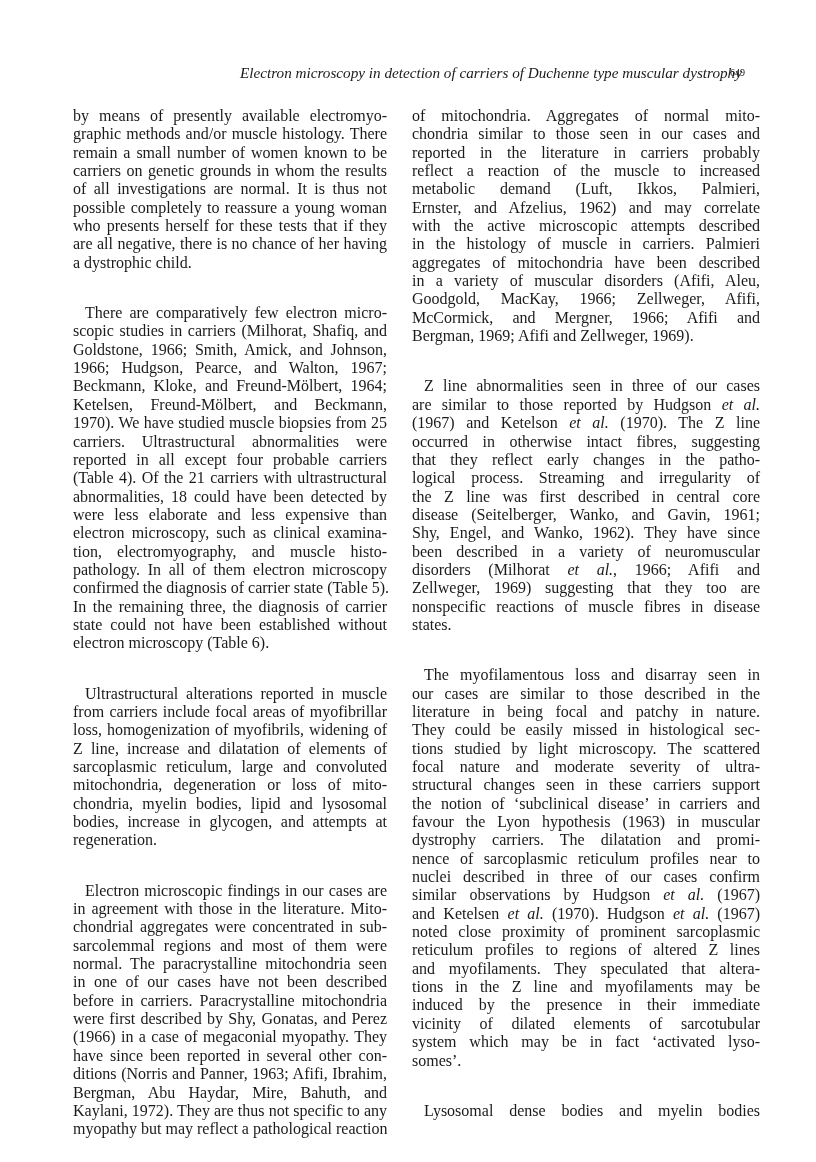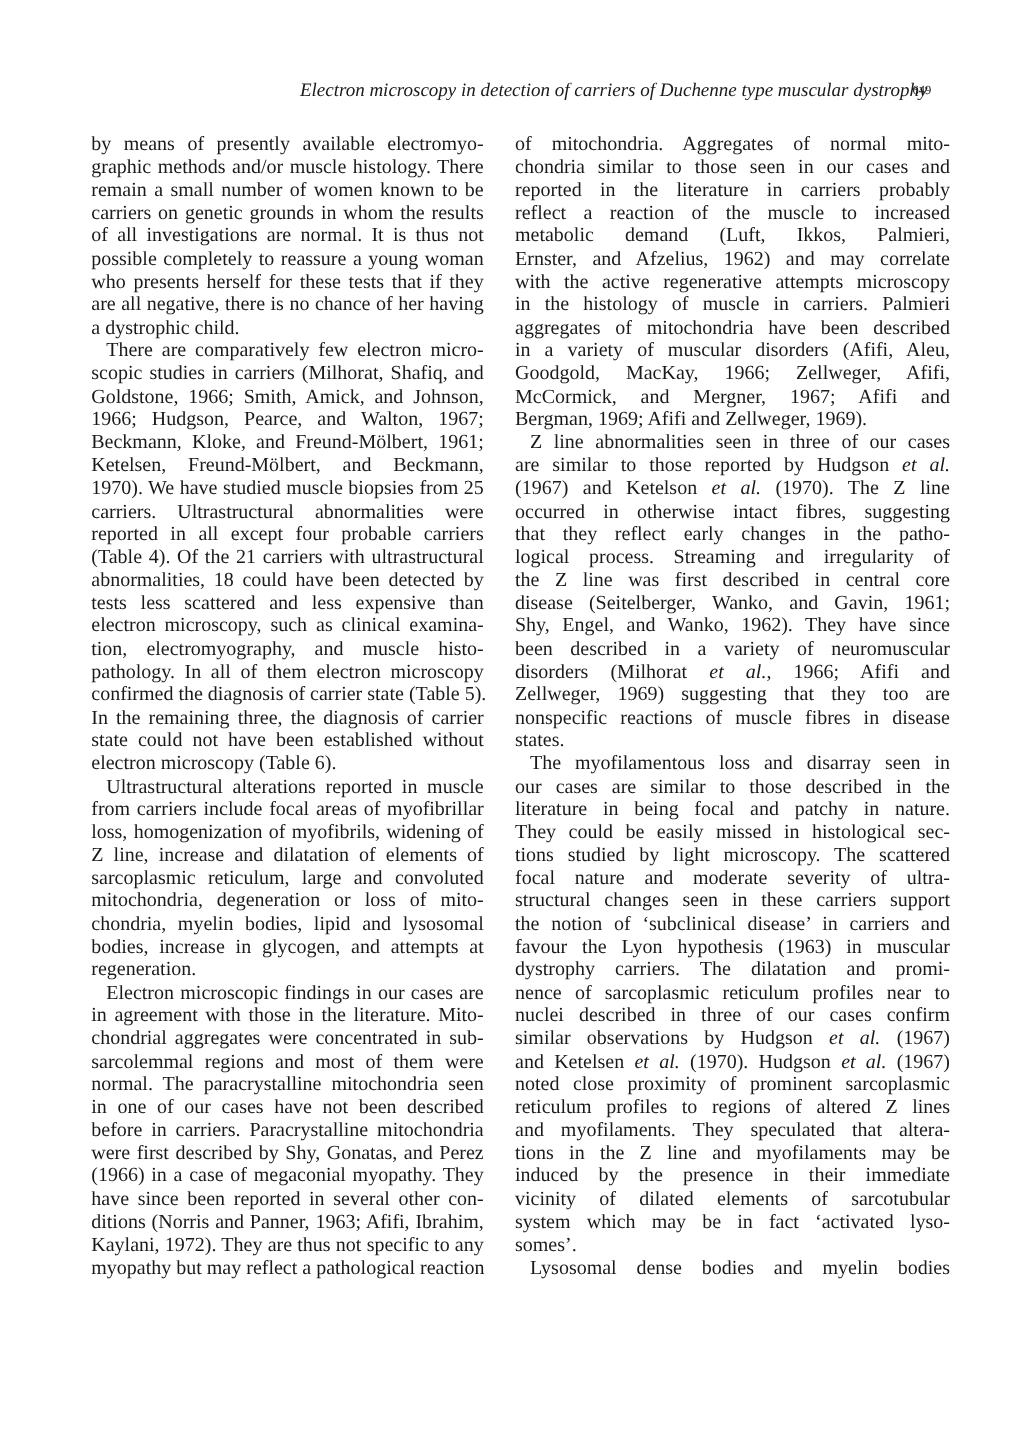--- a/index.html
+++ b/index.html
@@ -21,21 +21,21 @@
       position: absolute; top: 107px;
       font-size: 16px; line-height: 18.35px;
     }
     .col-left { left: 73px; width: 314px; }
     .col-right { left: 412px; width: 348px; }
     .line {
       display: block; height: 18.35px; white-space: nowrap;
       text-align: justify; text-align-last: justify;
     }
     .line.last { text-align-last: left; }
-    .line.indent { padding-left: 12px; }
+    .line.indent { padding-left: 12px; margin-top: 32px; }
     .it { font-style: italic; }
   </style>
 </head>
 <body>
 
 <div class="running-head">Electron microscopy in detection of carriers of Duchenne type muscular dystrophy</div>
 <div class="page-number">649</div>
 
 <div class="column col-left" id="col-left">
     <div>
@@ -47,28 +47,28 @@
       <span class="line">possible completely to reassure a young woman</span>
       <span class="line">who presents herself for these tests that if they</span>
       <span class="line">are all negative, there is no chance of her having</span>
       <span class="line last">a dystrophic child.</span>
     </div>
     <div>
       <span class="line indent">There are comparatively few electron micro-</span>
       <span class="line">scopic studies in carriers (Milhorat, Shafiq, and</span>
       <span class="line">Goldstone, 1966; Smith, Amick, and Johnson,</span>
       <span class="line">1966; Hudgson, Pearce, and Walton, 1967;</span>
-      <span class="line">Beckmann, Kloke, and Freund-Mölbert, 1961;</span>
+      <span class="line">Beckmann, Kloke, and Freund-Mölbert, 1964;</span>
       <span class="line">Ketelsen, Freund-Mölbert, and Beckmann,</span>
       <span class="line">1970). We have studied muscle biopsies from 25</span>
       <span class="line">carriers. Ultrastructural abnormalities were</span>
       <span class="line">reported in all except four probable carriers</span>
       <span class="line">(Table 4). Of the 21 carriers with ultrastructural</span>
       <span class="line">abnormalities, 18 could have been detected by</span>
-      <span class="line">tests less scattered and less expensive than</span>
+      <span class="line">were less elaborate and less expensive than</span>
       <span class="line">electron microscopy, such as clinical examina-</span>
       <span class="line">tion, electromyography, and muscle histo-</span>
       <span class="line">pathology. In all of them electron microscopy</span>
       <span class="line">confirmed the diagnosis of carrier state (Table 5).</span>
       <span class="line">In the remaining three, the diagnosis of carrier</span>
       <span class="line">state could not have been established without</span>
       <span class="line last">electron microscopy (Table 6).</span>
     </div>
     <div>
       <span class="line indent">Ultrastructural alterations reported in muscle</span>
@@ -86,38 +86,39 @@
       <span class="line">in agreement with those in the literature. Mito-</span>
       <span class="line">chondrial aggregates were concentrated in sub-</span>
       <span class="line">sarcolemmal regions and most of them were</span>
       <span class="line">normal. The paracrystalline mitochondria seen</span>
       <span class="line">in one of our cases have not been described</span>
       <span class="line">before in carriers. Paracrystalline mitochondria</span>
       <span class="line">were first described by Shy, Gonatas, and Perez</span>
       <span class="line">(1966) in a case of megaconial myopathy. They</span>
       <span class="line">have since been reported in several other con-</span>
       <span class="line">ditions (Norris and Panner, 1963; Afifi, Ibrahim,</span>
+      <span class="line">Bergman, Abu Haydar, Mire, Bahuth, and</span>
       <span class="line">Kaylani, 1972). They are thus not specific to any</span>
       <span class="line">myopathy but may reflect a pathological reaction</span>
     </div>
   </div>
 <div class="column col-right" id="col-right">
     <div>
       <span class="line">of mitochondria. Aggregates of normal mito-</span>
       <span class="line">chondria similar to those seen in our cases and</span>
       <span class="line">reported in the literature in carriers probably</span>
       <span class="line">reflect a reaction of the muscle to increased</span>
       <span class="line">metabolic demand (Luft, Ikkos, Palmieri,</span>
       <span class="line">Ernster, and Afzelius, 1962) and may correlate</span>
-      <span class="line">with the active regenerative attempts microscopy</span>
+      <span class="line">with the active microscopic attempts described</span>
       <span class="line">in the histology of muscle in carriers. Palmieri</span>
       <span class="line">aggregates of mitochondria have been described</span>
       <span class="line">in a variety of muscular disorders (Afifi, Aleu,</span>
       <span class="line">Goodgold, MacKay, 1966; Zellweger, Afifi,</span>
-      <span class="line">McCormick, and Mergner, 1967; Afifi and</span>
+      <span class="line">McCormick, and Mergner, 1966; Afifi and</span>
       <span class="line last">Bergman, 1969; Afifi and Zellweger, 1969).</span>
     </div>
     <div>
       <span class="line indent">Z line abnormalities seen in three of our cases</span>
       <span class="line">are similar to those reported by Hudgson <span class="it">et al.</span></span>
       <span class="line">(1967) and Ketelson <span class="it">et al.</span> (1970). The Z line</span>
       <span class="line">occurred in otherwise intact fibres, suggesting</span>
       <span class="line">that they reflect early changes in the patho-</span>
       <span class="line">logical process. Streaming and irregularity of</span>
       <span class="line">the Z line was first described in central core</span>

